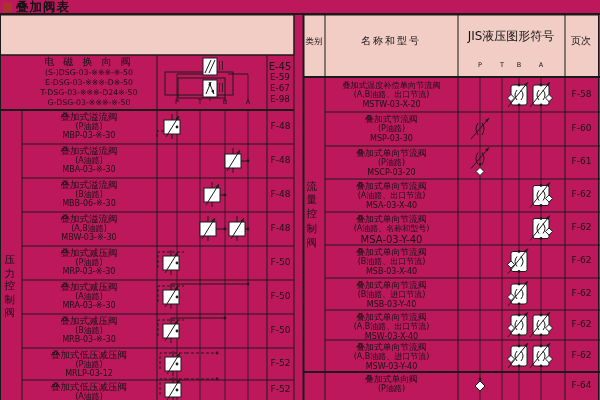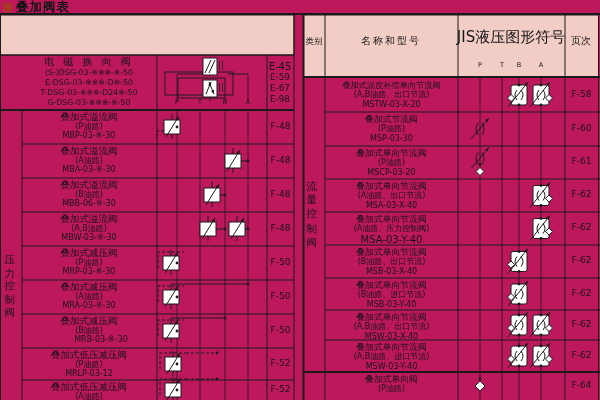--- a/index.html
+++ b/index.html
@@ -253,21 +253,21 @@
       <circle cx="541" cy="346" r="1.4" fill="#1a1a1a"></circle>
       <circle cx="541" cy="366" r="1.4" fill="#1a1a1a"></circle>
       <polygon points="480,381 485,386 480,391 475,386" fill="#fff" stroke="#1a1a1a" stroke-width="1"></polygon>
       <circle cx="480" cy="379" r="1.4" fill="#1a1a1a"></circle>
     </svg>
   <div id="title-square" style="background: rgb(168, 52, 42);"></div>
   <div class="t" id="page-title">叠加阀表</div>
 
   <div class="t c" style="left:314px;top:37px;font-size:8.5px;">类别</div>
   <div class="t c" style="left:391px;top:36px;font-size:10px;letter-spacing:2px;">名称和型号</div>
-  <div class="t c" style="left:511px;top:30px;font-size:15px;">JIS液压图形符号</div>
+  <div class="t c" style="left:511px;top:30px;font-size:12px;">JIS液压图形符号</div>
   <div class="t c" style="left:581px;top:36px;font-size:10px;">页次</div>
 
   <div class="t vert" style="left:4px;top:246px;font-size:10.5px;letter-spacing:13px;">压力控制阀</div>
   <div class="t vert" style="left:306px;top:172px;font-size:10.5px;letter-spacing:14px;">流量控制阀</div>
 
   <div id="texts">
       <div class="t c" style="left: 89px; top: 57px; font-size: 10px; letter-spacing: 3px;">电 磁 换 向 阀</div>
       <div class="t c" style="left: 89px; top: 68.5px; font-size: 7.8px;">(S-)DSG-03-※※※-※-50</div>
       <div class="t c" style="left: 89px; top: 78.8px; font-size: 7.8px;">E-DSG-03-※※※-D※-50</div>
       <div class="t c" style="left: 89px; top: 89.1px; font-size: 7.8px;">T-DSG-03-※※※-D24※-50</div>
@@ -299,21 +299,21 @@
       <div class="t c" style="left: 89px; top: 248px; font-size: 9.5px;">叠加式减压阀</div>
       <div class="t c" style="left: 89px; top: 258.5px; font-size: 8px;">(P油路)</div>
       <div class="t c" style="left: 89px; top: 268px; font-size: 8px;">MRP-03-※-30</div>
       <div class="t c" style="left: 280.5px; top: 257.5px; font-size: 9px;">F-50</div>
       <div class="t c" style="left: 89px; top: 282px; font-size: 9.5px;">叠加式减压阀</div>
       <div class="t c" style="left: 89px; top: 292.5px; font-size: 8px;">(A油路)</div>
       <div class="t c" style="left: 89px; top: 302px; font-size: 8px;">MRA-03-※-30</div>
       <div class="t c" style="left: 280.5px; top: 291.5px; font-size: 9px;">F-50</div>
       <div class="t c" style="left: 89px; top: 316px; font-size: 9.5px;">叠加式减压阀</div>
       <div class="t c" style="left: 89px; top: 326.5px; font-size: 8px;">(B油路)</div>
-      <div class="t c" style="left: 89px; top: 336px; font-size: 8px; margin-left: 12px;">MRB-03-※-30</div>
+      <div class="t c" style="left: 89px; top: 336px; font-size: 8px;">MRB-03-※-30</div>
       <div class="t c" style="left: 280.5px; top: 325.5px; font-size: 9px;">F-50</div>
       <div class="t c" style="left: 89px; top: 350px; font-size: 9.5px;">叠加式低压减压阀</div>
       <div class="t c" style="left: 89px; top: 360.5px; font-size: 8px;">(P油路)</div>
       <div class="t c" style="left: 89px; top: 370px; font-size: 8px;">MRLP-03-12</div>
       <div class="t c" style="left: 280.5px; top: 358.5px; font-size: 9px;">F-52</div>
       <div class="t c" style="left: 89px; top: 382px; font-size: 9.5px;">叠加式低压减压阀</div>
       <div class="t c" style="left: 89px; top: 392.5px; font-size: 8px;">(A油路)</div>
       <div class="t c" style="left: 280.5px; top: 384.5px; font-size: 9px;">F-52</div>
       <div class="t c" style="left: 480px; top: 61.5px; font-size: 6.5px;">P</div>
       <div class="t c" style="left: 502px; top: 61.5px; font-size: 6.5px;">T</div>
@@ -329,21 +329,21 @@
       <div class="t c" style="left: 581.5px; top: 123.5px; font-size: 9px;">F-60</div>
       <div class="t c" style="left: 391.5px; top: 148.5px; font-size: 8.8px;">叠加式单向节流阀</div>
       <div class="t c" style="left: 391.5px; top: 159px; font-size: 8px;">(P油路)</div>
       <div class="t c" style="left: 391.5px; top: 168.5px; font-size: 8px;">MSCP-03-20</div>
       <div class="t c" style="left: 581.5px; top: 157px; font-size: 9px;">F-61</div>
       <div class="t c" style="left: 391.5px; top: 181.5px; font-size: 8.8px;">叠加式单向节流阀</div>
       <div class="t c" style="left: 391.5px; top: 192px; font-size: 8px;">(A油路、出口节流)</div>
       <div class="t c" style="left: 391.5px; top: 201.5px; font-size: 8px;">MSA-03-X-40</div>
       <div class="t c" style="left: 581.5px; top: 190px; font-size: 9px;">F-62</div>
       <div class="t c" style="left: 391.5px; top: 214.5px; font-size: 8.8px;">叠加式单向节流阀</div>
-      <div class="t c" style="left: 391.5px; top: 225px; font-size: 8px;">(A油路、压力控制阀)</div>
+      <div class="t c" style="left: 391.5px; top: 225px; font-size: 8px;">(A油路、名称和型号)</div>
       <div class="t c" style="left: 391.5px; top: 234.5px; font-size: 10px;">MSA-03-Y-40</div>
       <div class="t c" style="left: 581.5px; top: 223px; font-size: 9px;">F-62</div>
       <div class="t c" style="left: 391.5px; top: 247.5px; font-size: 8.8px;">叠加式单向节流阀</div>
       <div class="t c" style="left: 391.5px; top: 258px; font-size: 8px;">(B油路、出口节流)</div>
       <div class="t c" style="left: 391.5px; top: 267.5px; font-size: 8px;">MSB-03-X-40</div>
       <div class="t c" style="left: 581.5px; top: 256px; font-size: 9px;">F-62</div>
       <div class="t c" style="left: 391.5px; top: 280.5px; font-size: 8.8px;">叠加式单向节流阀</div>
       <div class="t c" style="left: 391.5px; top: 291px; font-size: 8px;">(B油路、进口节流)</div>
       <div class="t c" style="left: 391.5px; top: 300.5px; font-size: 8px;">MSB-03-Y-40</div>
       <div class="t c" style="left: 581.5px; top: 288.5px; font-size: 9px;">F-62</div>

